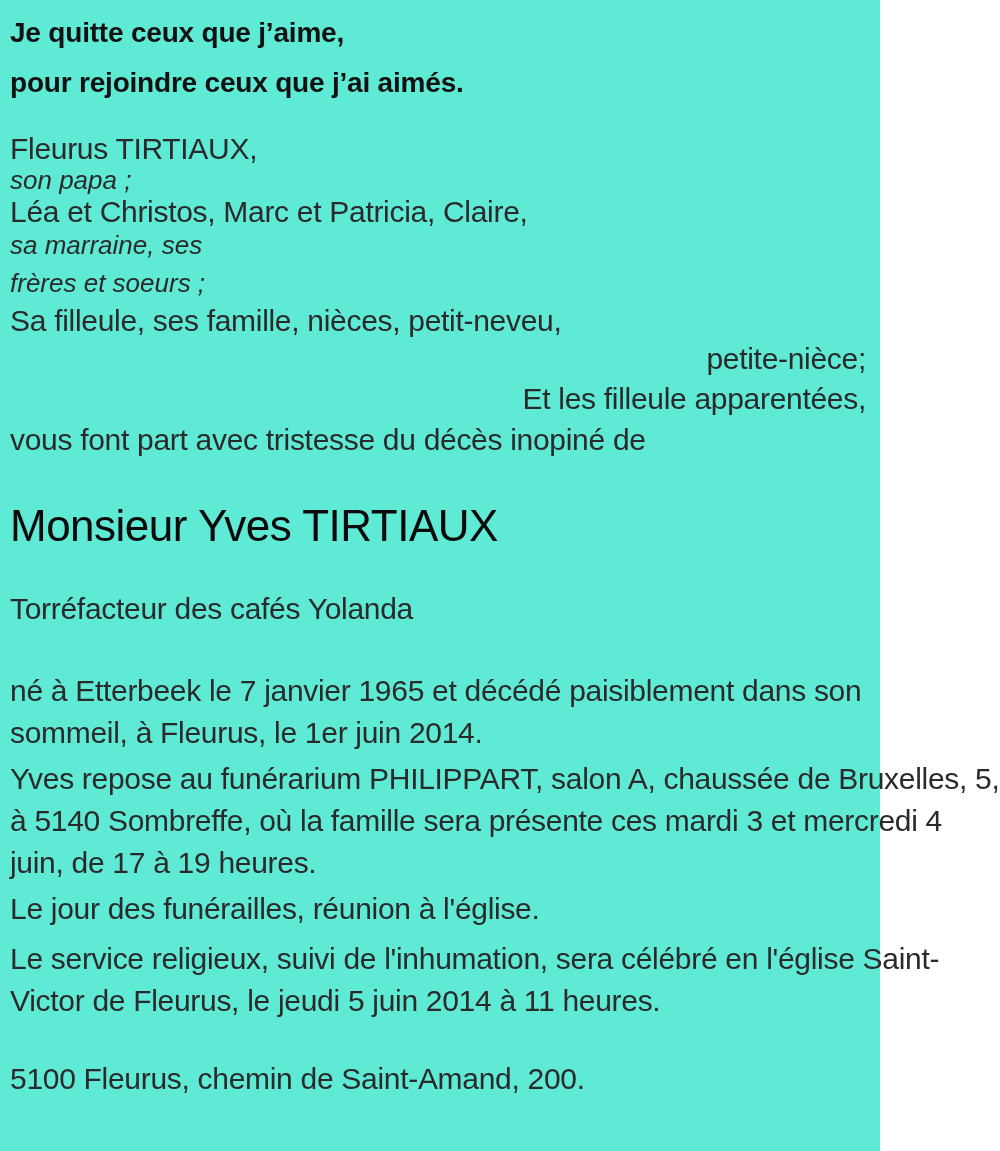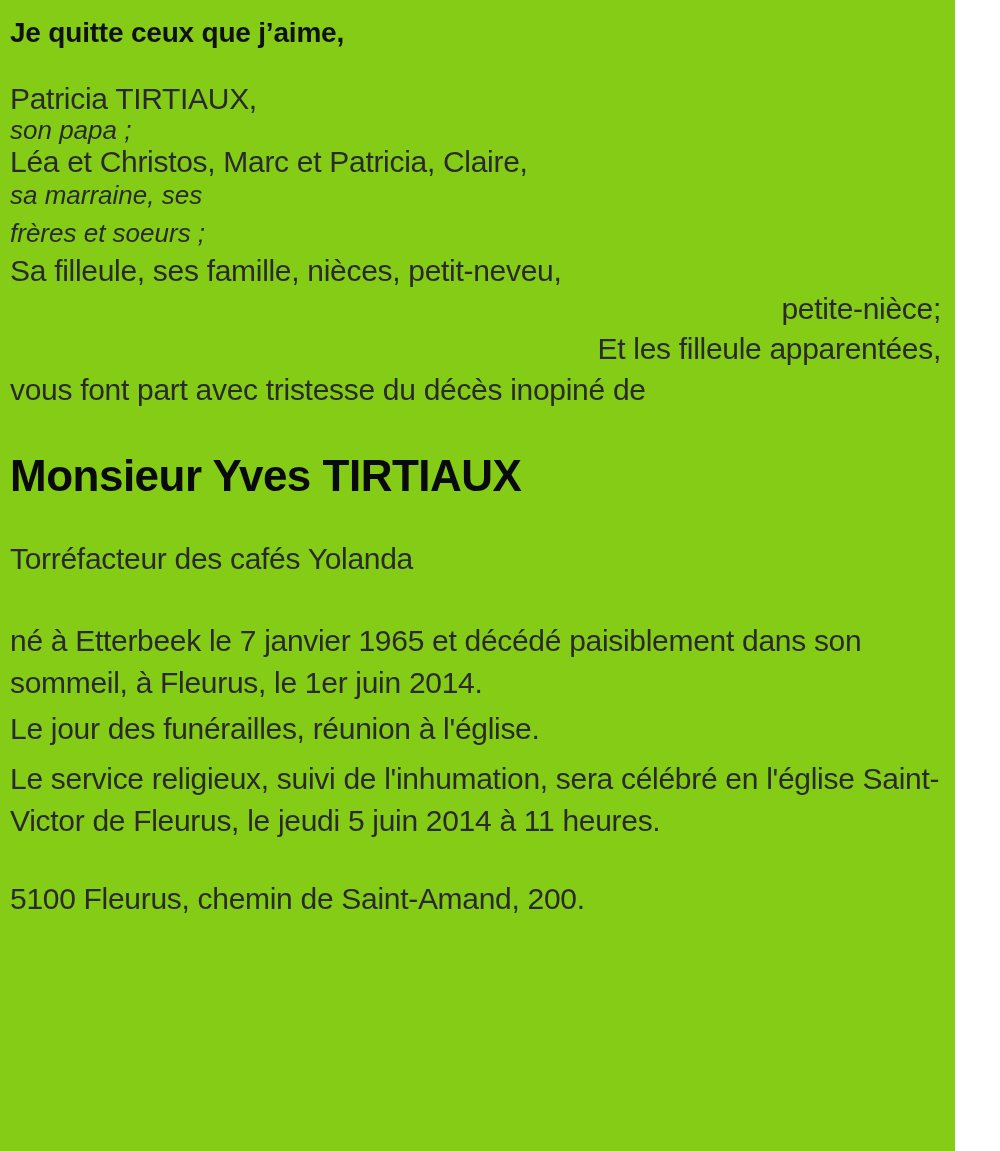--- a/index.html
+++ b/index.html
@@ -5,24 +5,24 @@
   * { margin: 0; padding: 0; box-sizing: border-box; }
   html, body { background: #ffffff; }
   body {
     width: 1000px;
     height: 1151px;
     font-family: "Liberation Sans", sans-serif;
     color: #222222;
     overflow: hidden;
   }
   .page {
-    width: 955px;
+    width: 880px;
     height: 1151px;
     padding: 8px 14px 0 10px;
-    background: #84cc16;
+    background: #5eead4;
   }
   .line {
     font-size: 30px;
     line-height: 42px;
     letter-spacing: -0.3px;
     white-space: nowrap;
     color: #2a2a2a;
   }
   
   .epigraph .line {
@@ -38,62 +38,68 @@
   .fam-right.tall { line-height: 37px; }
   .fam-left.tall  { line-height: 37px; }
   .fam-left.tall2 { line-height: 40px; text-align: right; }
   .jacques   { margin-top: 26px; }
   .freres    { line-height: 38px; }
   .intro     { line-height: 42px; }
   .deceased-name {
     margin-top: 35px;
     font-size: 44px;
     line-height: 60px;
-    font-weight: bold;
+    font-weight: normal;
     color: #0a0a0a;
     letter-spacing: -0.5px;
     white-space: nowrap;
   }
   .profession { margin-top: 32px; }
   .para-gap   { margin-top: 40px; }
   .para-gap-s { margin-top: 4px; }
   .para-gap-m { margin-top: 8px; }
   .address    { margin-top: 36px; }
 </style>
 </head>
 <body>
 
 <div class="page">
 
   <div class="epigraph">
     <div class="line">Je quitte ceux que j’aime,</div>
+    <div class="line">pour rejoindre ceux que j’ai aimés.</div>
   </div>
 
   <div>
-    <div class="fam-left jacques">Patricia TIRTIAUX,</div>
+    <div class="fam-left jacques">Fleurus TIRTIAUX,</div>
     <div class="fam-right">son papa ;</div>
     <div class="fam-left">Léa et Christos, Marc et Patricia, Claire,</div>
     <div class="fam-right tall">sa marraine, ses</div>
     <div class="fam-right freres">frères et soeurs ;</div>
     <div class="fam-left tall">Sa filleule, ses famille, nièces, petit-neveu,</div>
     <div class="fam-left tall2">petite-nièce;</div>
     <div class="fam-left tall2">Et les filleule apparentées,</div>
   </div>
 
   <div class="line intro">vous font part avec tristesse du décès inopiné de</div>
 
   <div class="deceased-name">Monsieur Yves TIRTIAUX</div>
 
   <div class="line profession">Torréfacteur des cafés Yolanda</div>
 
   <div class="para-gap">
     <div class="line">né à Etterbeek le 7 janvier 1965 et décédé paisiblement dans son</div>
     <div class="line">sommeil, à Fleurus, le 1er juin 2014.</div>
   </div>
 
+  <div class="para-gap-s">
+    <div class="line">Yves repose au funérarium PHILIPPART, salon A, chaussée de Bruxelles, 5,</div>
+    <div class="line">à 5140 Sombreffe, où la famille sera présente ces mardi 3 et mercredi 4</div>
+    <div class="line">juin, de 17 à 19 heures.</div>
+  </div>
 
   <div class="line para-gap-s">Le jour des funérailles, réunion à l'église.</div>
 
   <div class="para-gap-m">
     <div class="line">Le service religieux, suivi de l'inhumation, sera célébré en l'église Saint-</div>
     <div class="line">Victor de Fleurus, le jeudi 5 juin 2014 à 11 heures.</div>
   </div>
 
   <div class="line address">5100 Fleurus, chemin de Saint-Amand, 200.</div>
 

